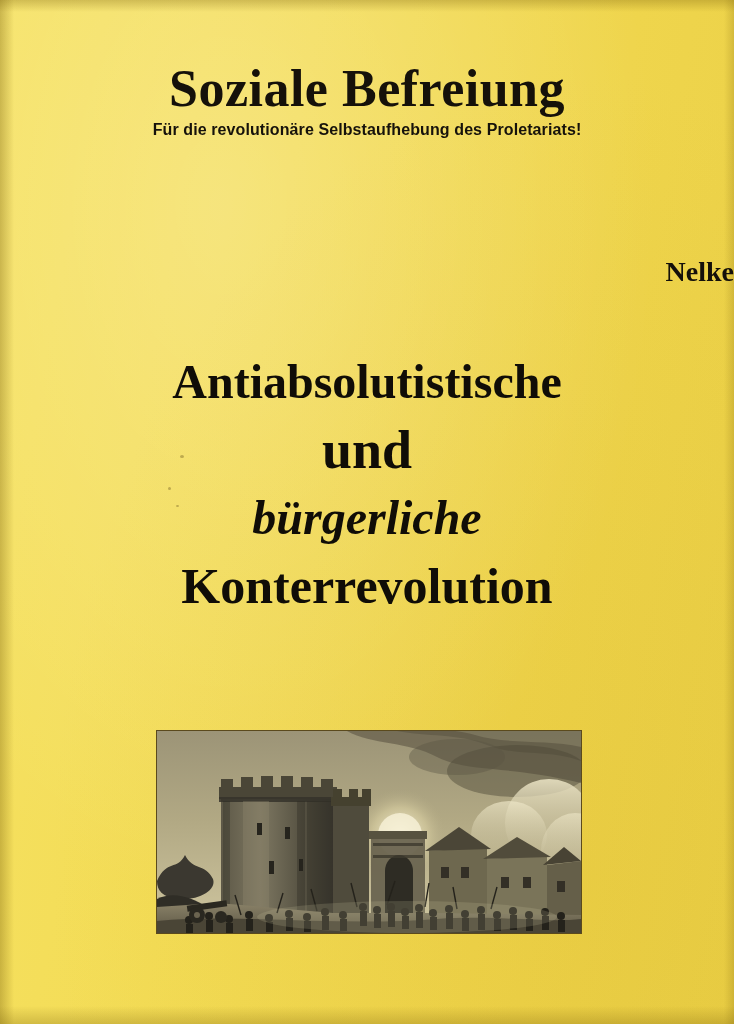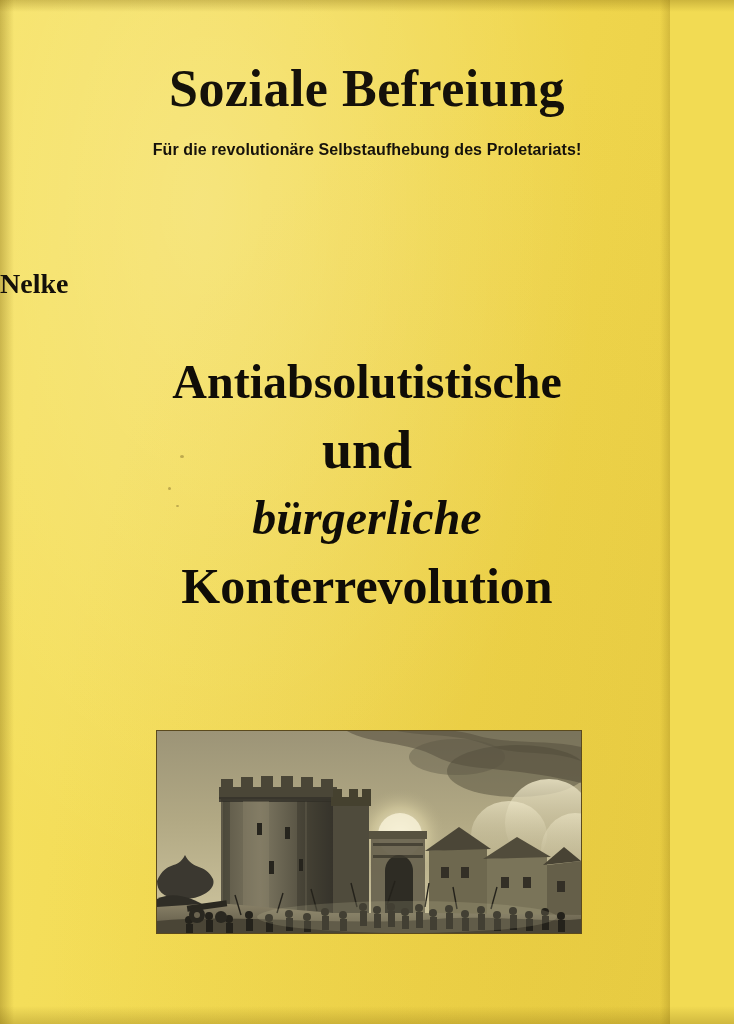--- a/index.html
+++ b/index.html
@@ -10,21 +10,21 @@
     width: 734px;
     height: 1024px;
     background: #f2db53;
     font-family: "Liberation Serif", serif;
     overflow: hidden;
   }
 
   
   .page {
     position: relative;
-    width: 670px;
+    width: 734px;
     height: 1024px;
     background:
       radial-gradient(ellipse at 30% 20%, rgba(255,255,255,0.22), rgba(255,255,255,0) 60%),
       radial-gradient(ellipse at 80% 85%, rgba(210,170,30,0.18), rgba(255,255,255,0) 65%),
       linear-gradient(100deg, #f6e262 0%, #f3dc56 35%, #efd54c 70%, #ead047 100%);
     box-sizing: border-box;
   }
   
   .edge-left {
     position: absolute;
@@ -64,35 +64,35 @@
   }
   .masthead-title {
     font-family: "Liberation Serif", serif;
     font-weight: bold;
     font-size: 52px;
     line-height: 58px;
     color: #15110a;
     letter-spacing: 0.5px;
   }
   .masthead-subtitle {
-    margin-top: 22px;
+    margin-top: 2px;
     font-family: "Liberation Sans", sans-serif;
     font-weight: bold;
     font-size: 16px;
     line-height: 20px;
     color: #16120b;
     letter-spacing: 0.1px;
   }
 
   .author {
     position: absolute;
-    top: 268px;
+    top: 256px;
     left: 0;
     width: 734px;
-    text-align: left;
+    text-align: right;
     font-family: "Liberation Serif", serif;
     font-weight: bold;
     font-size: 28px;
     line-height: 32px;
     color: #14100a;
   }
 
   .booktitle {
     position: absolute;
     top: 348px;

